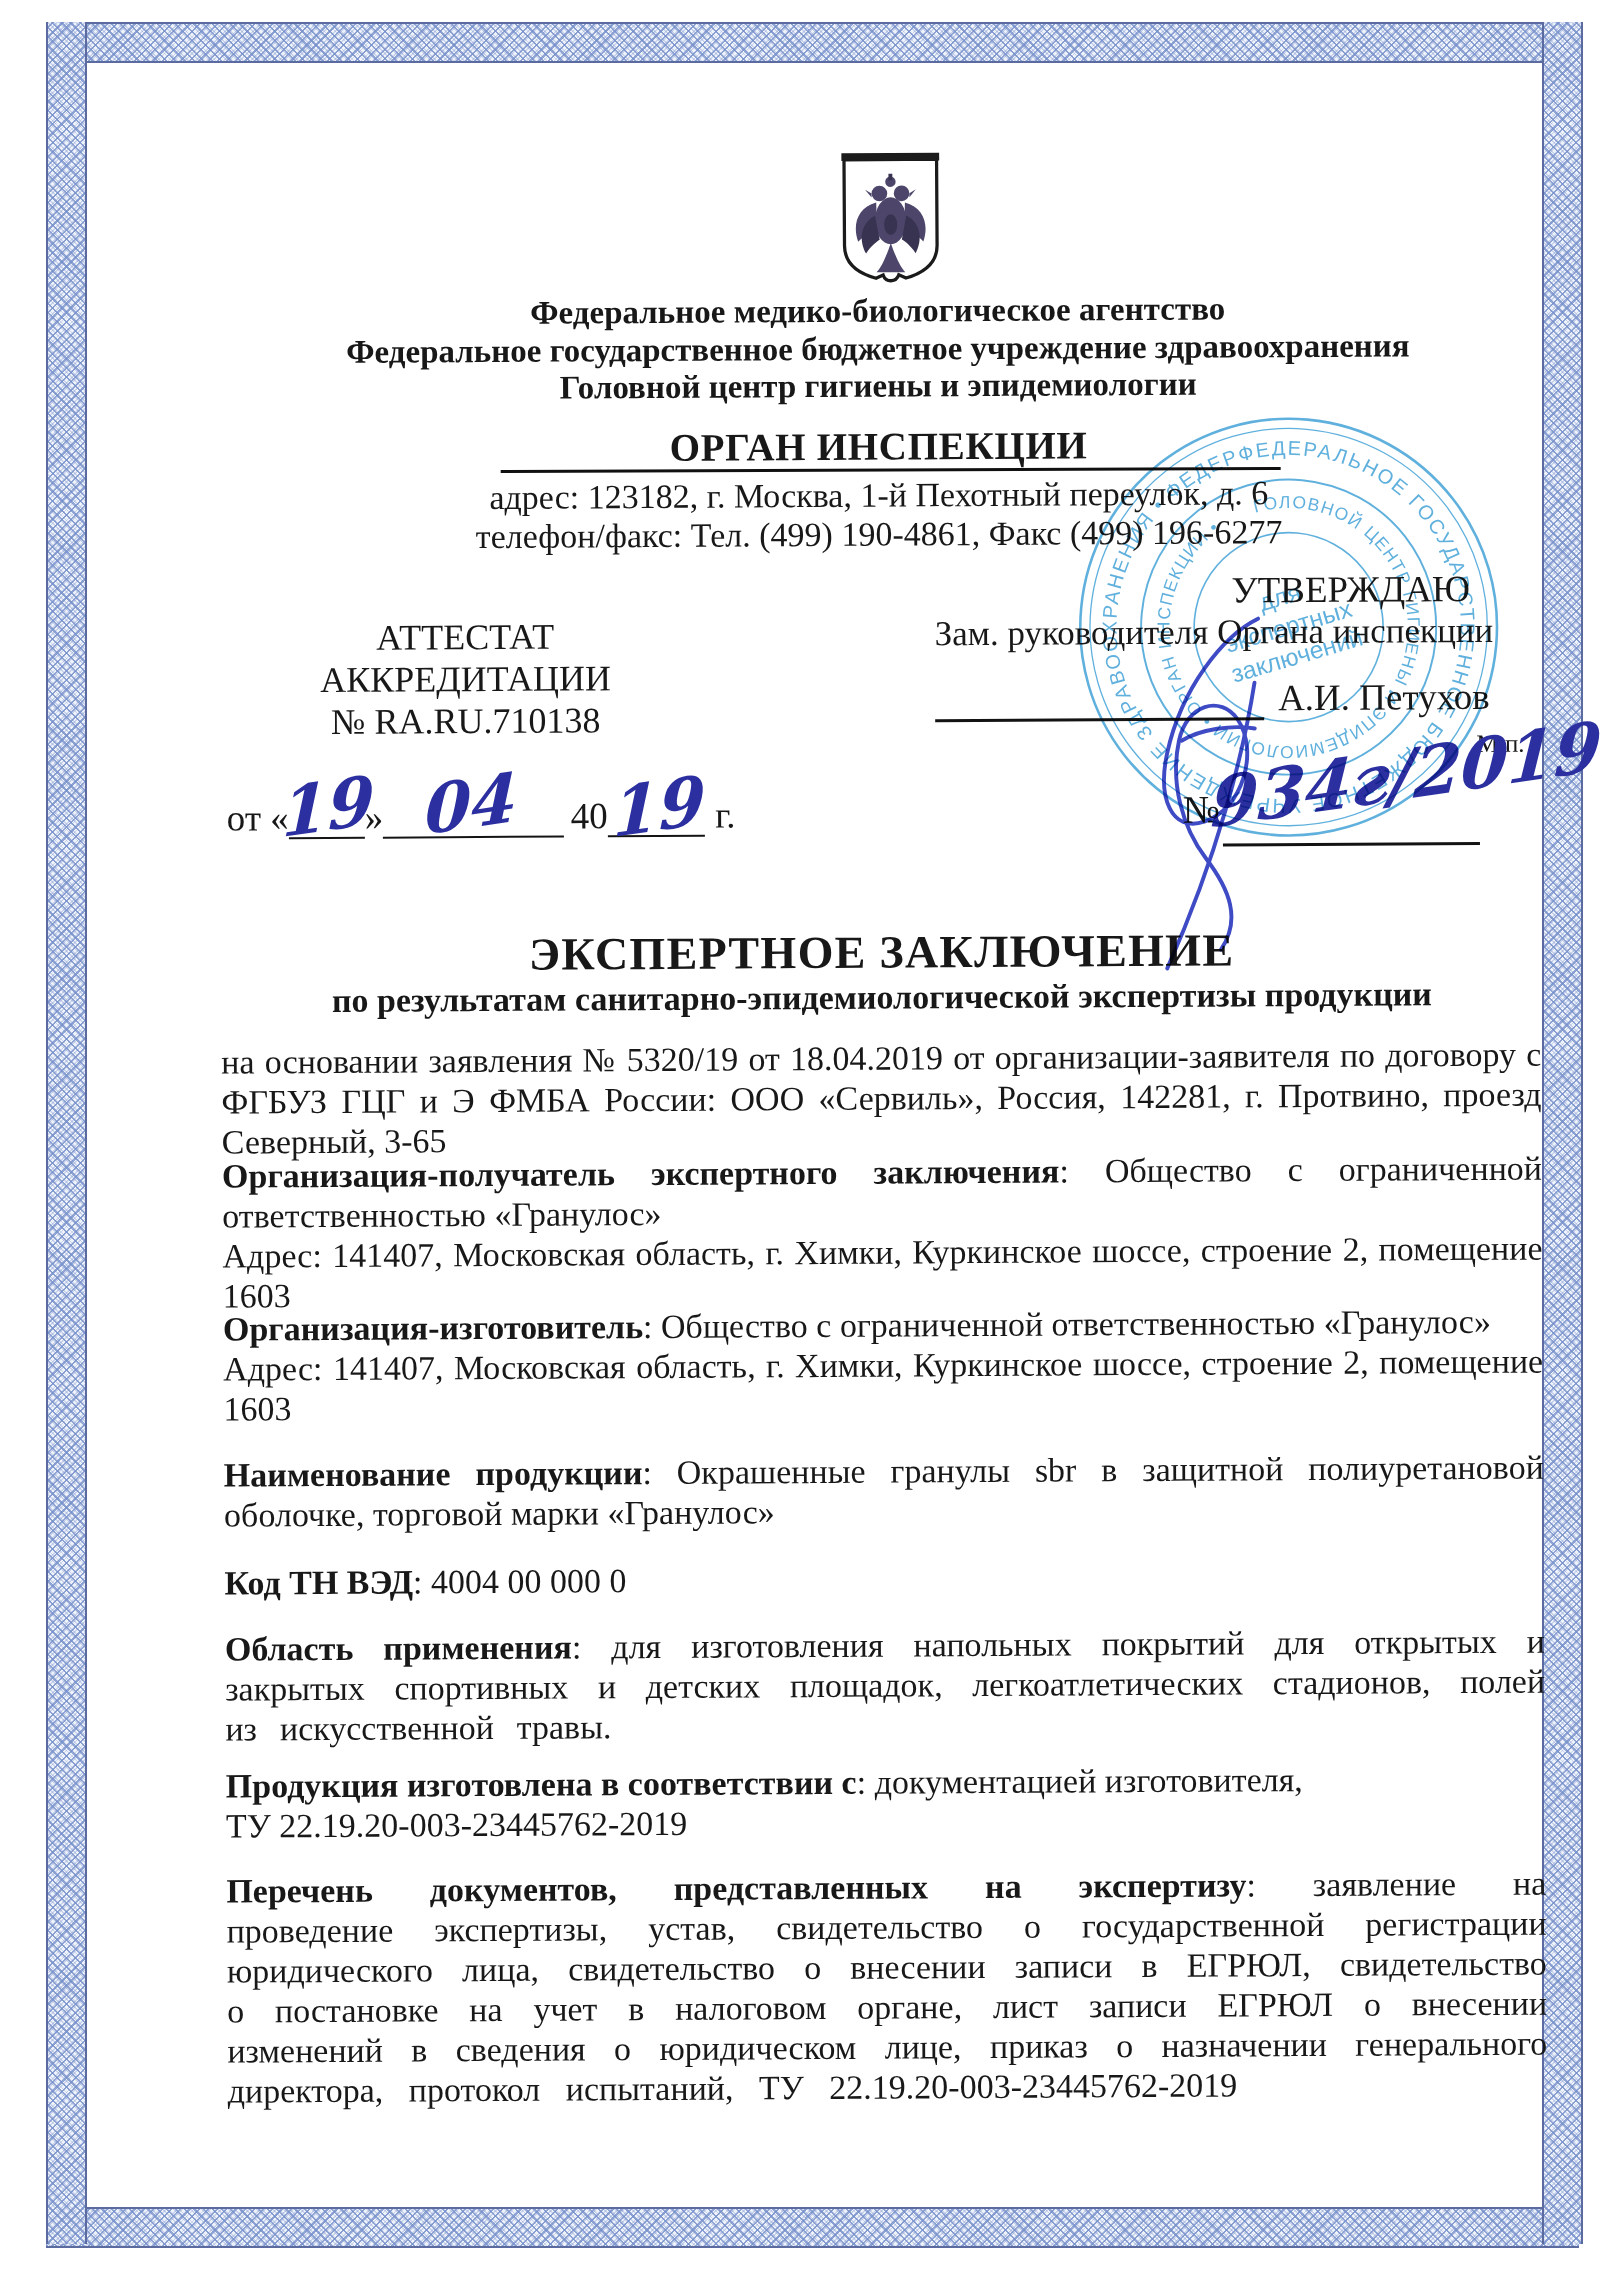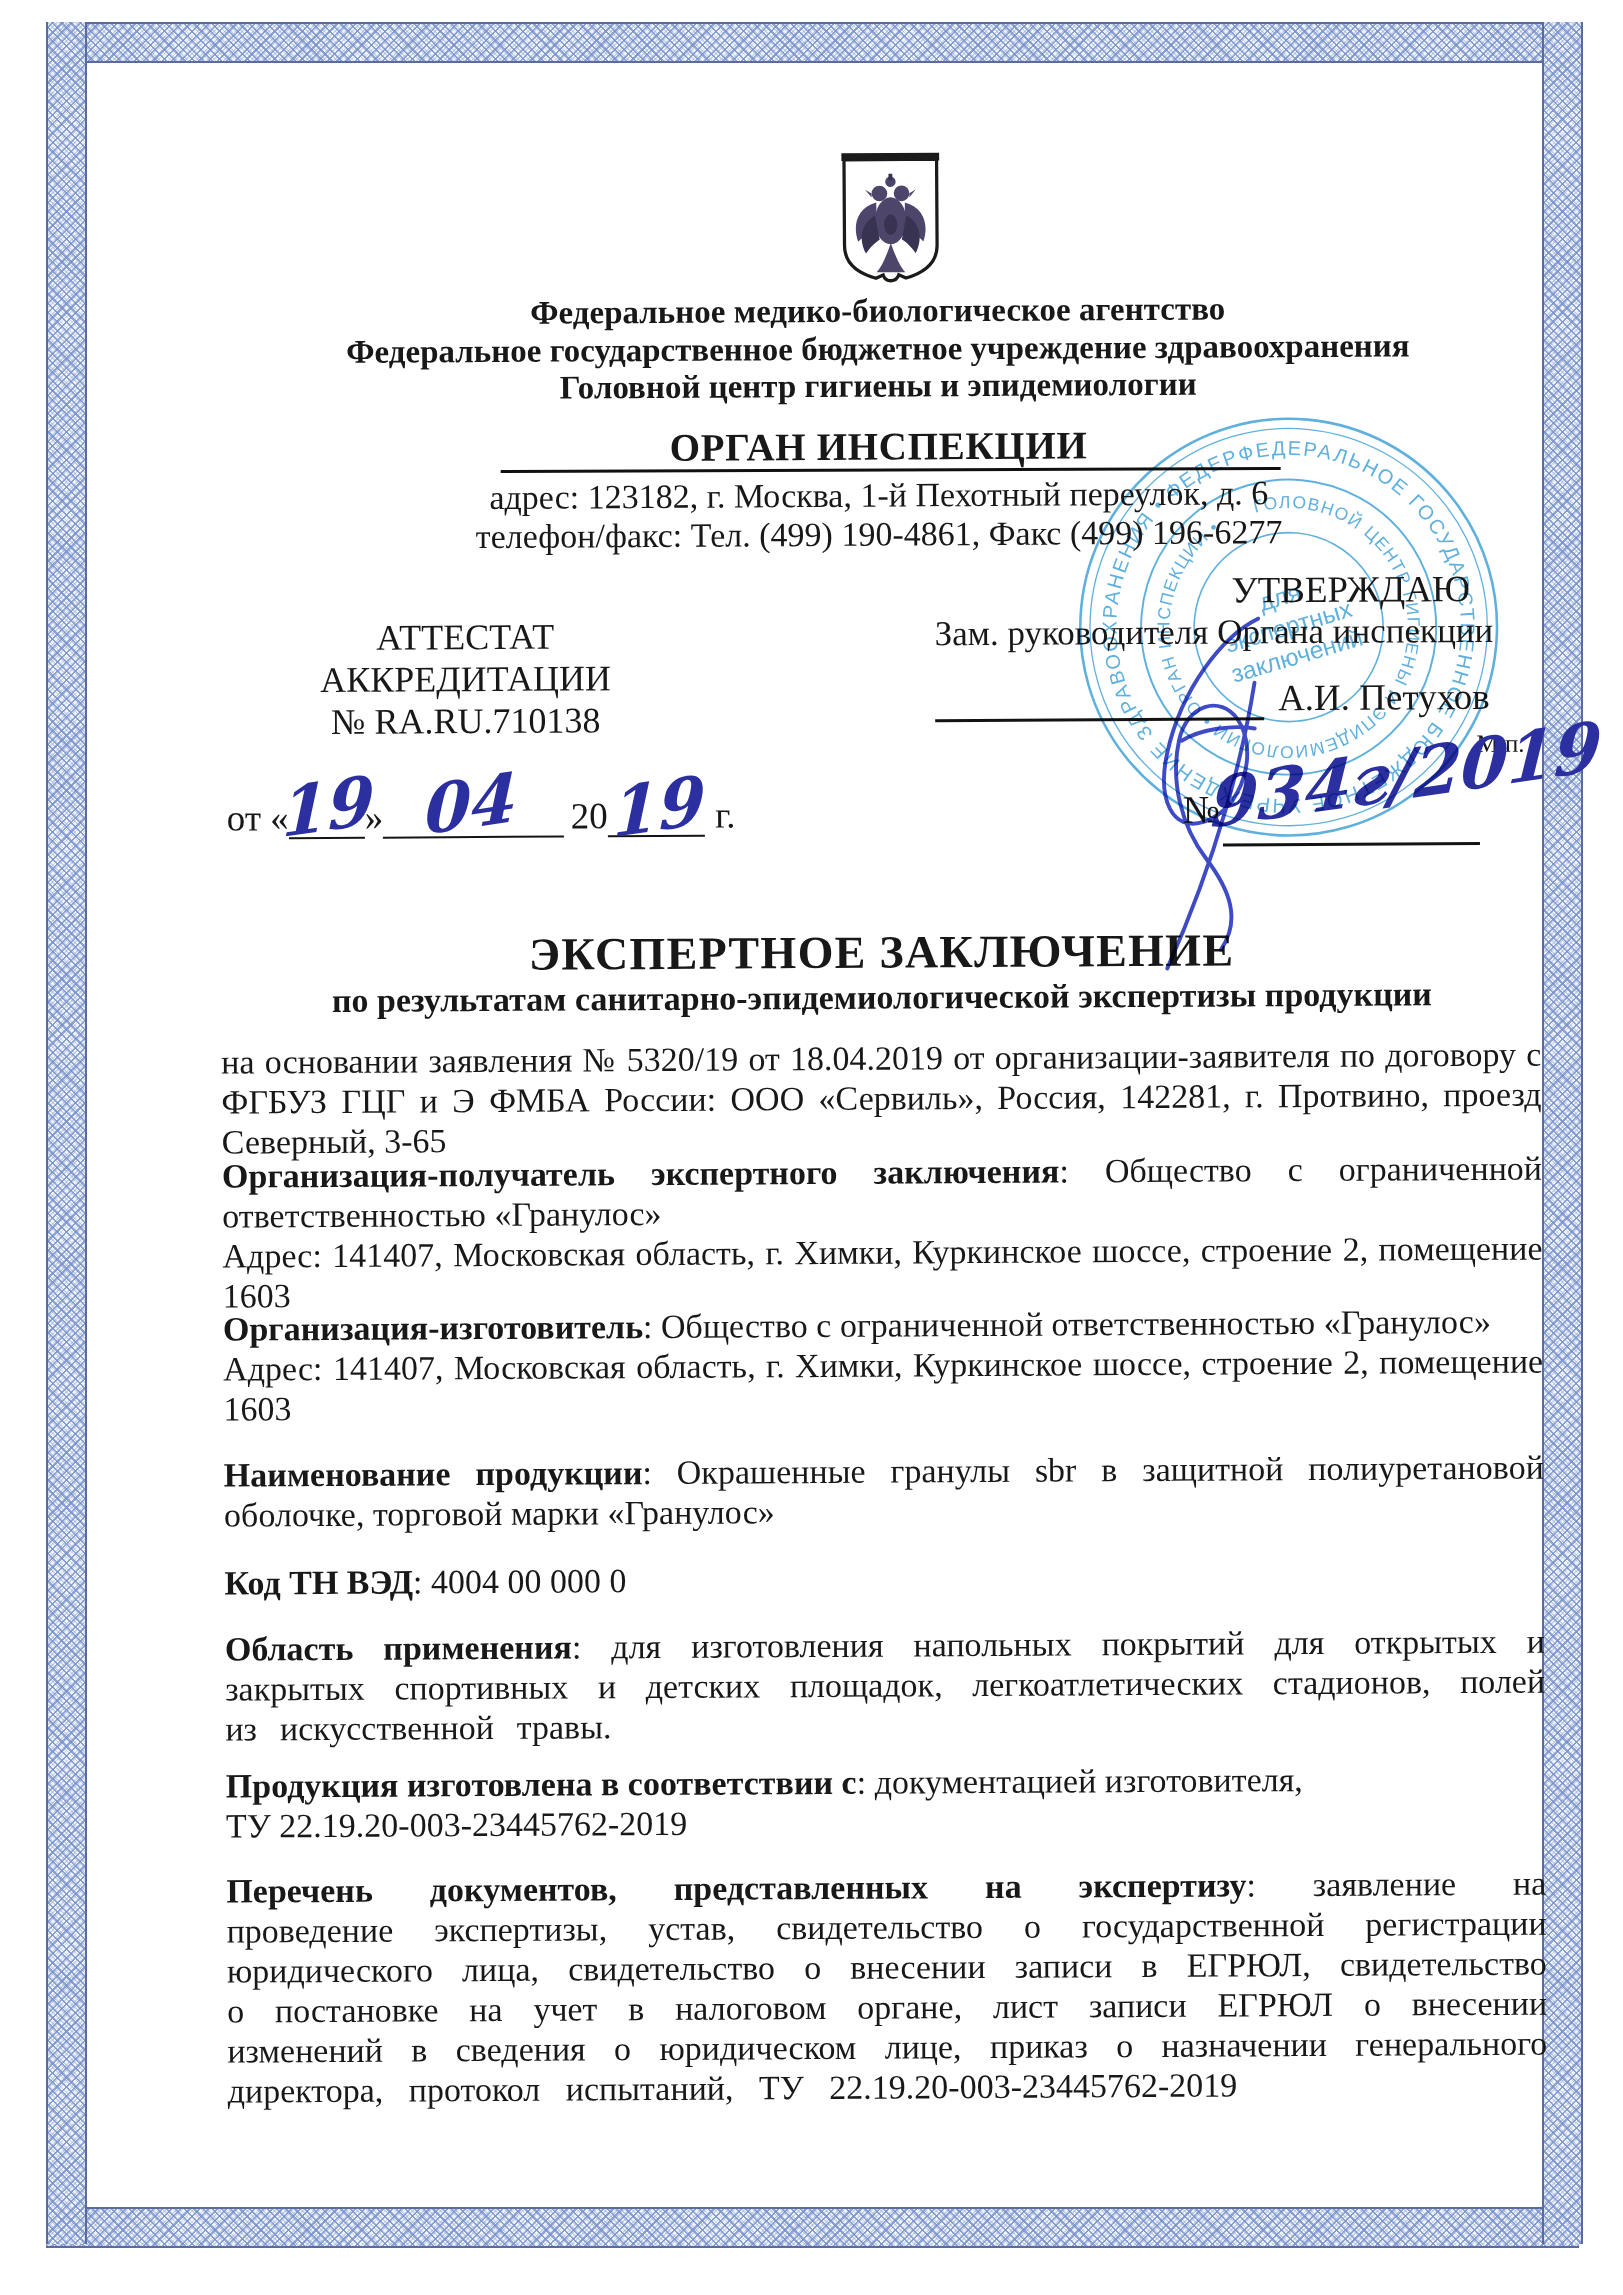--- a/index.html
+++ b/index.html
@@ -141,21 +141,21 @@
 
     <div class="daterow">
       <span class="dt">от «</span>
       <span class="blank b1">
           <i class="hand hday">19</i>
         </span>
       <span class="dt">»</span>
       <span class="blank b2">
           <i class="hand hmonth">04</i>
         </span>
-      <span class="dt">20</span>
+      <span class="dt">40</span>
       <span class="blank b3">
           <i class="hand hyear">19</i>
         </span>
       <span class="dt">г.</span>
     </div>
 
     <div class="numlabel">№</div>
     <div class="numline"></div>
     <i class="hand hnum">934г/2019</i>
 

